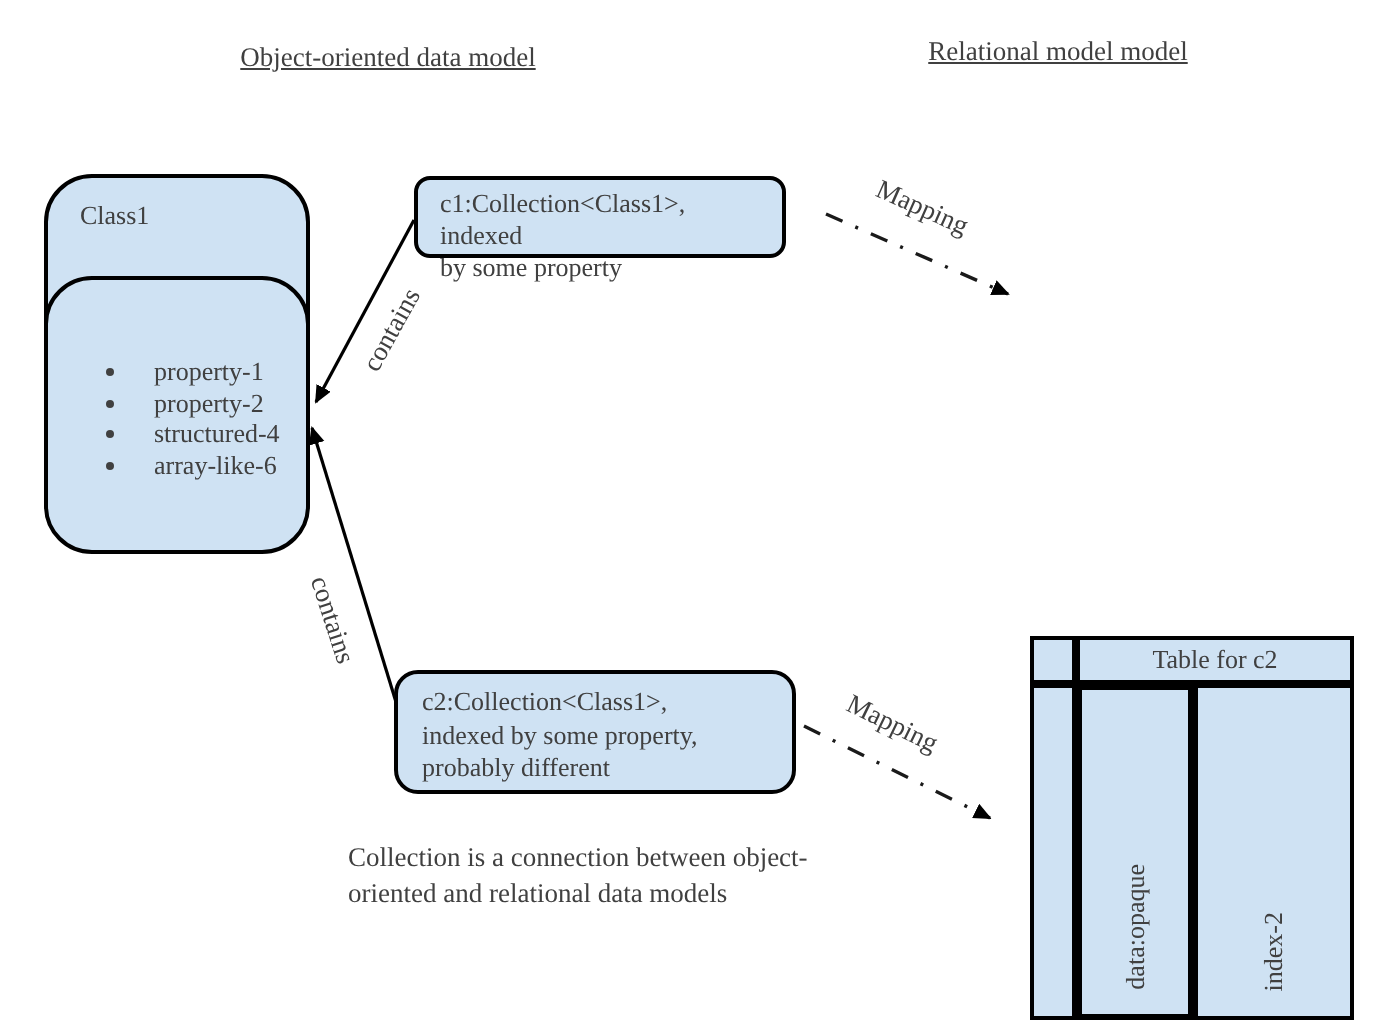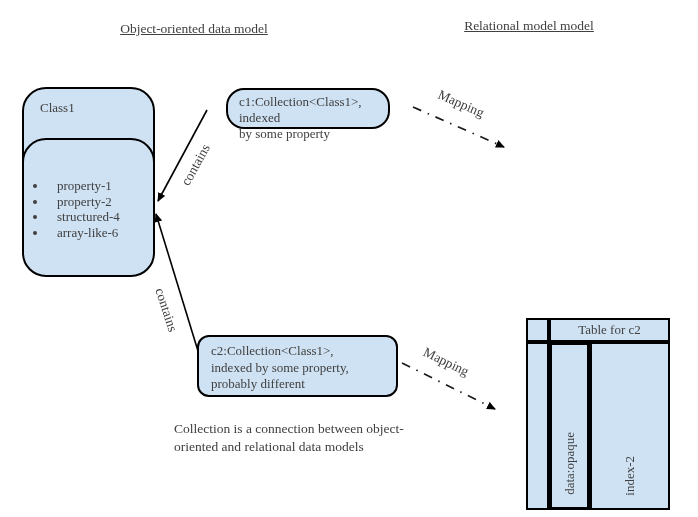--- a/index.html
+++ b/index.html
@@ -35,37 +35,37 @@
   }
   .class-title {
     position: absolute; left: 16px; top: 11px; font-size: 13px;
   }
   .class-inner {
     left: 22px; top: 138px; width: 133px; height: 139px;
     border-radius: 24px;
   }
   .prop-list {
     margin: 38px 0 0 0;
-    padding-left: 24px;
+    padding-left: 44px;
     font-size: 13px;
     line-height: 15.5px;
   }
   .prop-list li { padding-left: 9px; }
 
   .collection-box {
     position: absolute;
     background: #cfe2f3;
     border: 2px solid #000000;
     box-sizing: border-box;
     font-size: 13px;
     white-space: pre-line;
   }
   .c1-box {
-    left: 207px; top: 88px; width: 164px; height: 41px;
-    border-radius: 18px; padding: 4px 8px 4px 11px; line-height: 16px; margin-left: 19px;
+    left: 207px; top: 88px; width: 186px; height: 41px;
+    border-radius: 8px; padding: 4px 8px 4px 11px; line-height: 16px;
   }
   .c2-box {
     left: 197px; top: 335px; width: 201px; height: 62px;
     border-radius: 12px; padding: 6px 20px 6px 12px; line-height: 16.5px;
   }
 
   .edge-label {
     position: absolute;
     font-size: 13.5px;
     white-space: nowrap;
@@ -78,21 +78,21 @@
   .dtable {
     position: absolute;
     display: grid;
   }
   .t1 {
     left: 508px; top: 55px; width: 176px; height: 193px;
     grid-template-columns: 24px 1fr 84px;
     grid-template-rows: 25px 1fr;
   }
   .t2 {
-    left: 526px; top: 318px; width: 144px; height: 192px;
+    left: 515px; top: 318px; width: 162px; height: 192px;
     grid-template-columns: 23px 1fr 80px;
     grid-template-rows: 24px 1fr;
     text-align: right;
   }
   .tcell {
     background: #cfe2f3;
     border: 2px solid #000000;
     box-sizing: border-box;
   }
   .cell-corner { grid-column: 1; grid-row: 1; }

